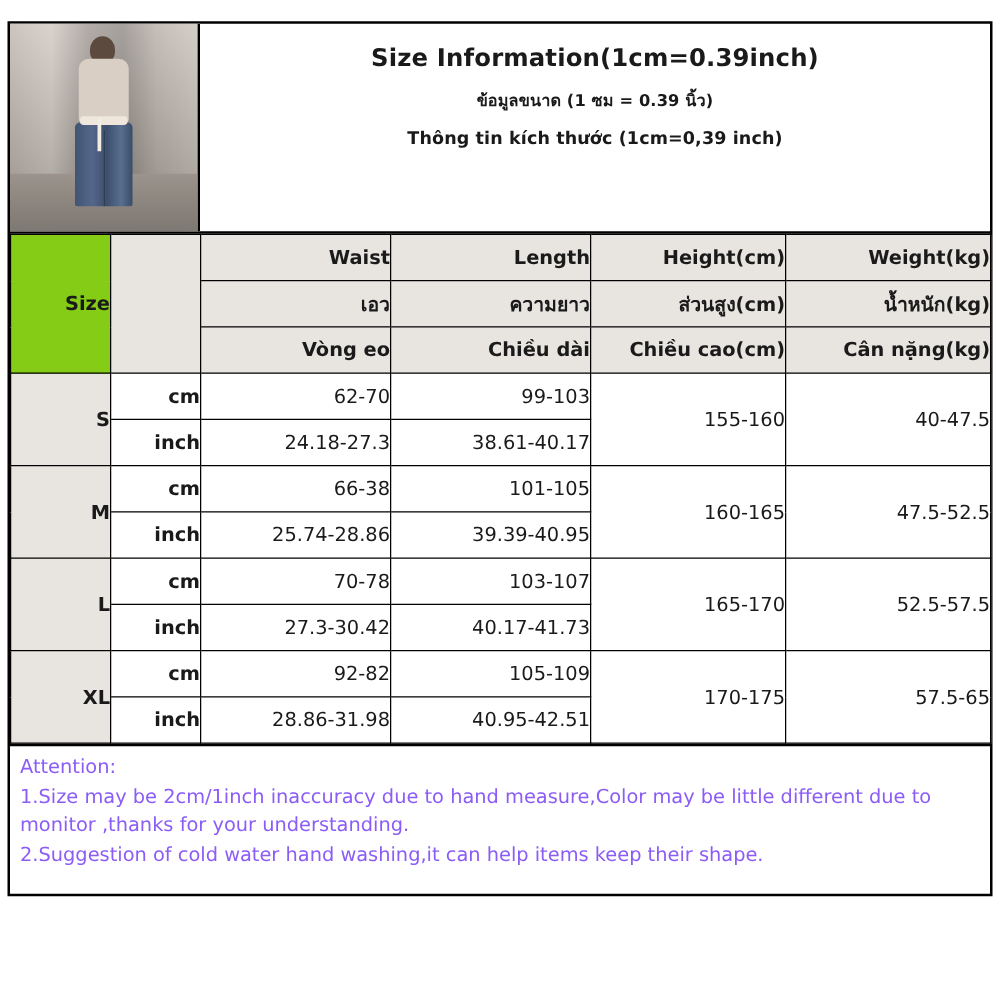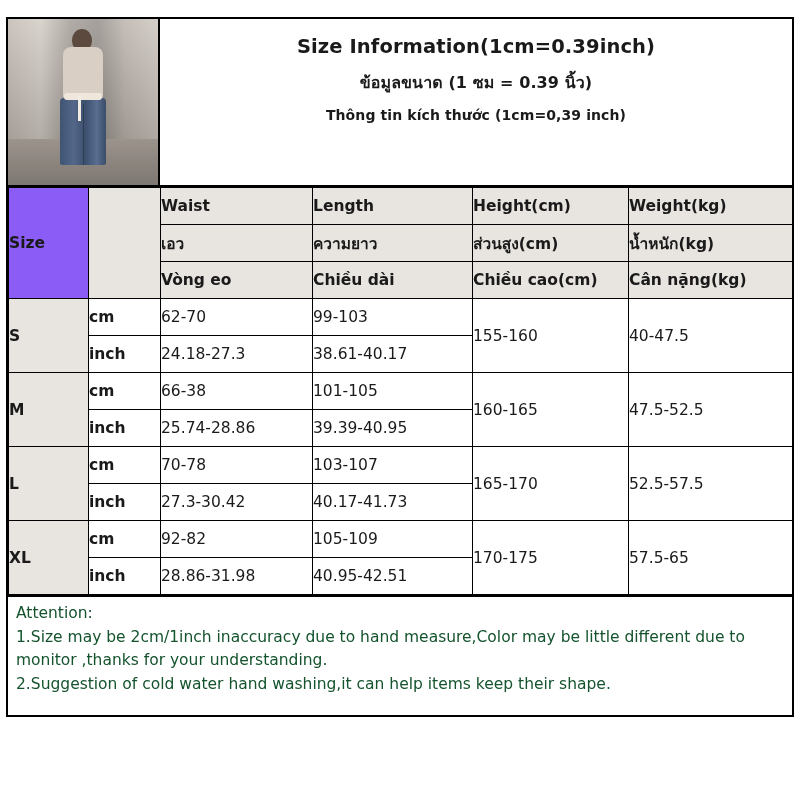--- a/index.html
+++ b/index.html
@@ -120,51 +120,51 @@
     justify-content: flex-start;
     gap: 12px;
   }
   .title-line {
     font-weight: bold;
     font-size: 19.5px;
     letter-spacing: 0.1px;
     text-align: center;
     white-space: nowrap;
   }
-  .title-line.thai { font-size: 16px; }
+  .title-line.thai { font-size: 13px; }
   .title-line.vi { font-size: 14px; }
 
   
   table.size-table {
     border-collapse: collapse;
     table-layout: fixed;
     width: 100%;
   }
   table.size-table td {
     border: 1.6px solid #000;
-    text-align: left;
+    text-align: right;
     vertical-align: middle;
     font-size: 15.5px;
     padding: 0;
     height: 36px;
   }
   .col-size  { width: 80px; }
   .col-unit  { width: 72px; }
   .col-waist { width: 152px; }
   .col-len   { width: 160px; }
   .col-ht    { width: 156px; }
   .col-wt    { width: 164px; }
 
   .hdr {
     background: #e8e4e0;
     font-weight: bold;
     font-size: 15.5px;
   }
   .hdr-size {
-    background: #8b5cf6;
+    background: #84cc16;
     font-weight: bold;
     font-size: 17px;
   }
   .sizecell {
     background: #e8e4e0;
     font-weight: bold;
     font-size: 17px;
   }
   .unitcell {
     background: #ffffff;
@@ -181,21 +181,21 @@
     padding: 6px 8px 4px 8px;
     box-sizing: border-box;
     display: flex;
     flex-direction: column;
     justify-content: flex-start;
     gap: 3px;
   }
   .att-line {
     font-size: 15.5px;
     line-height: 1.33;
-    color: #14532d;
+    color: #8b5cf6;
   }
 </style>
 </head>
 <body>
 
 <div id="sheet">
   <div class="card">
 
     <div class="header-row">
       <div class="photo-cell">

